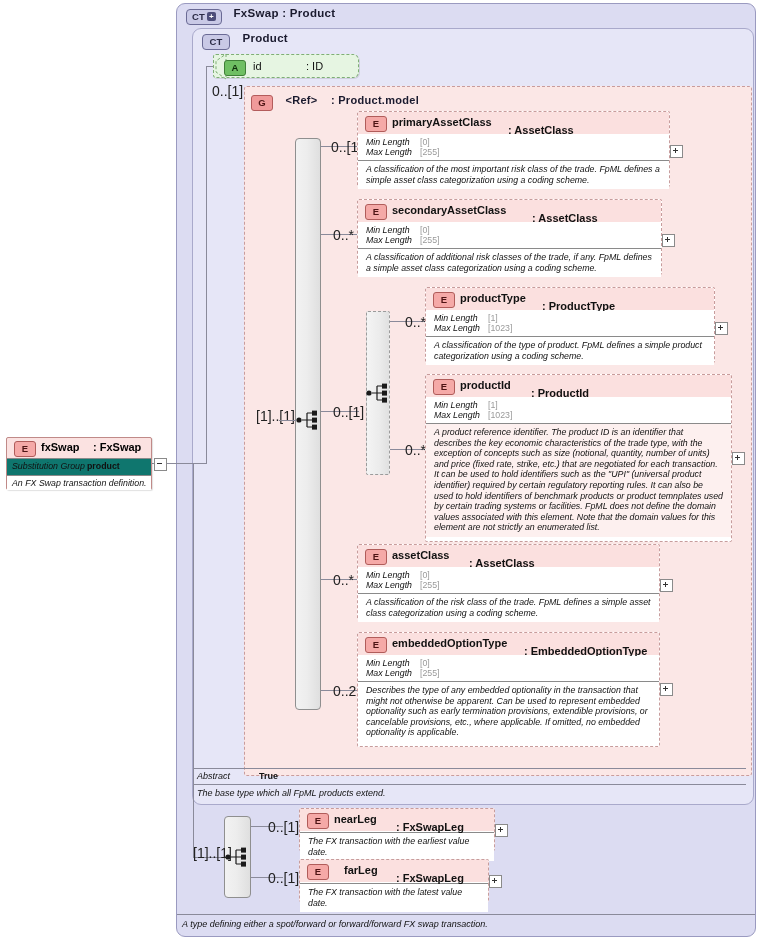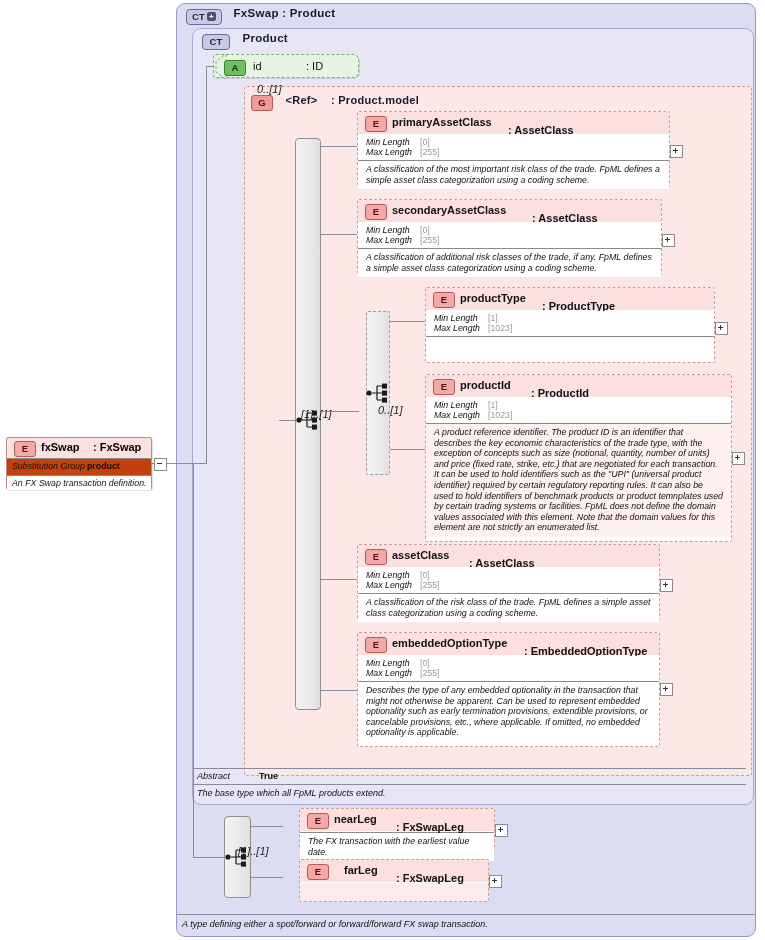--- a/index.html
+++ b/index.html
@@ -66,22 +66,22 @@
   .facets .row .v{color:#9a9a9a;font-style:normal;}
   .doc{background:#fff;padding:3px 6px 4px 8px;font-size:8.8px;font-style:italic;
     color:#111;line-height:10.6px;}
   .doc.pinkbg{background:#fdf0ef;}
 
   
   .ebox.leg{background:#fdeceb;}
   .ebox.leg .doc{background:#fff;}
 
   
-  .card{position:absolute;font-size:11px;font-style:italic;color:#222;
-    white-space:nowrap;margin-left:45px;}
+  .card{position:absolute;font-size:14px;color:#222;
+    white-space:nowrap;}
 
   
   .ln{position:absolute;background:#8a8a9a;}
   .lnh{height:1px;}
   .lnv{width:1px;}
 
   
   .tgl{position:absolute;width:11px;height:11px;background:#fff;
     border:1px solid #8a8a8a;}
   .tgl:before{content:"";position:absolute;left:2px;top:4px;width:5px;height:1px;
@@ -93,21 +93,21 @@
   .strip{position:absolute;border-top:1px solid #8a8a9a;}
   .strip .k{font-size:9px;font-style:italic;color:#111;}
   .strip .v{font-size:9px;font-weight:bold;color:#111;}
   .strip .d{font-size:9px;font-style:italic;color:#111;}
 
   
   #fxswap-card{left:6px;top:437px;width:146px;height:53px;background:#fbe2e1;
     border:1px solid #c08a88;border-radius:2px;box-shadow:1px 1px 1px rgba(0,0,0,.12);}
   #fxswap-card .hd{position:relative;height:20px;}
   #fxswap-card .sg{position:relative;height:16px;border-top:1px solid #8a8a8a;
-    background:#c2410c;}
+    background:#0f766e;}
   #fxswap-card .sg .k{position:absolute;left:5px;top:2px;font-size:8.8px;
     font-style:italic;color:#111;}
   #fxswap-card .sg .v{position:absolute;left:80px;top:2px;font-size:8.8px;
     font-weight:bold;color:#111;}
   #fxswap-card .dd{position:relative;border-top:1px solid #8a8a8a;background:#fff;
     padding:2px 4px 2px 5px;font-size:8.8px;font-style:italic;color:#111;}
 </style>
 </head>
 <body>
 
@@ -225,20 +225,21 @@
 <div class="abs ebox" style="left:425px;top:287px;width:290px;height:76px;">
   <div class="hd">
     <span class="ebadge">E</span>
     <span class="enm" style="left:34px;">productType</span>
     <span class="ety" style="left:116px;"><span>:</span> <span>ProductType</span></span>
   </div>
   <div class="facets">
     <div class="row"><span class="k">Min Length</span><span class="v">[1]</span></div>
     <div class="row"><span class="k">Max Length</span><span class="v">[1023]</span></div>
   </div>
+  <div class="doc">A classification of the type of product. FpML defines a simple product categorization using a coding scheme.</div>
 </div>
 <div class="tgl plus" style="left:715px;top:322px;"></div>
 
 <span class="card" style="left:405px;top:442px;">0..*</span>
 <div class="abs ebox" style="left:425px;top:374px;width:307px;height:168px;">
   <div class="hd">
     <span class="ebadge">E</span>
     <span class="enm" style="left:34px;">productId</span>
     <span class="ety" style="left:105px;"><span>:</span> <span>ProductId</span></span>
   </div>
@@ -312,20 +313,21 @@
 </div>
 <div class="tgl plus" style="left:495px;top:824px;"></div>
 
 <span class="card" style="left:268px;top:870px;">0..[1]</span>
 <div class="abs ebox leg" style="left:299px;top:859px;width:190px;height:43px;">
   <div class="hd">
     <span class="ebadge">E</span>
     <span class="enm" style="left:44px;">farLeg</span>
     <span class="ety" style="left:96px;"><span>:</span> <span>FxSwapLeg</span></span>
   </div>
+  <div class="doc" style="border-top:1px solid #8a8a8a;">The FX transaction with the latest value date.</div>
 </div>
 <div class="tgl plus" style="left:489px;top:875px;"></div>
 
 <div class="abs strip" style="left:177px;top:914px;width:578px;height:20px;text-align:right;">
   <span class="d" style="position:absolute;left:5px;top:4px;">A type defining either a spot/forward or forward/forward FX swap transaction.</span>
 </div>
 
 <div class="abs" id="fxswap-card">
   <div class="hd">
     <span class="ebadge" style="top:3px;">E</span>

